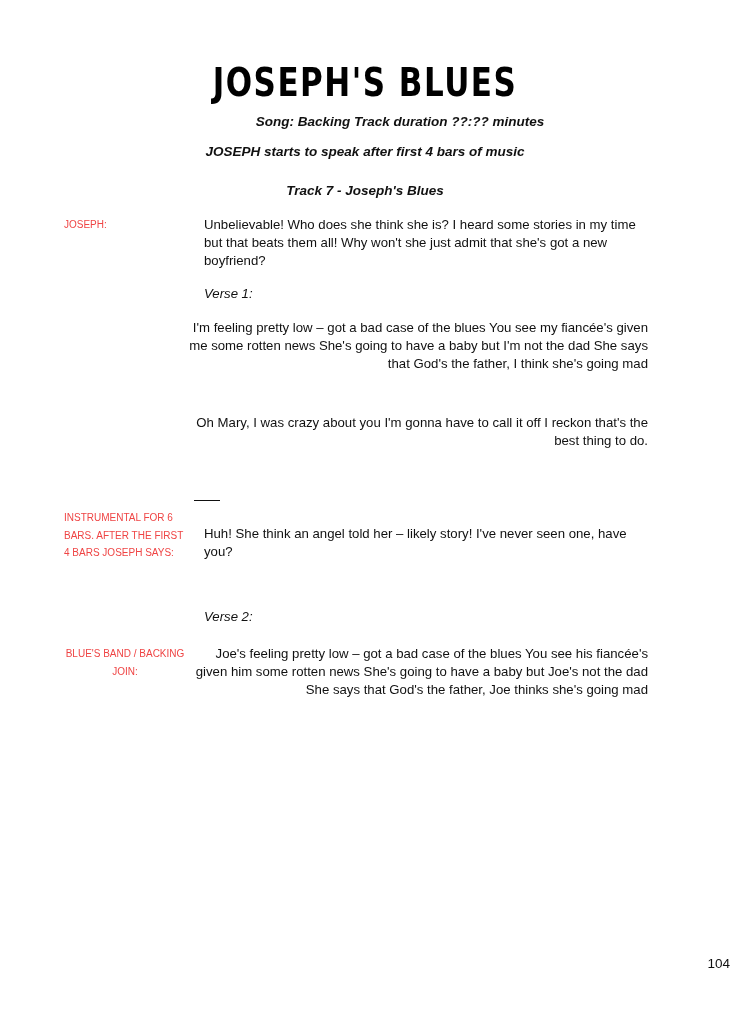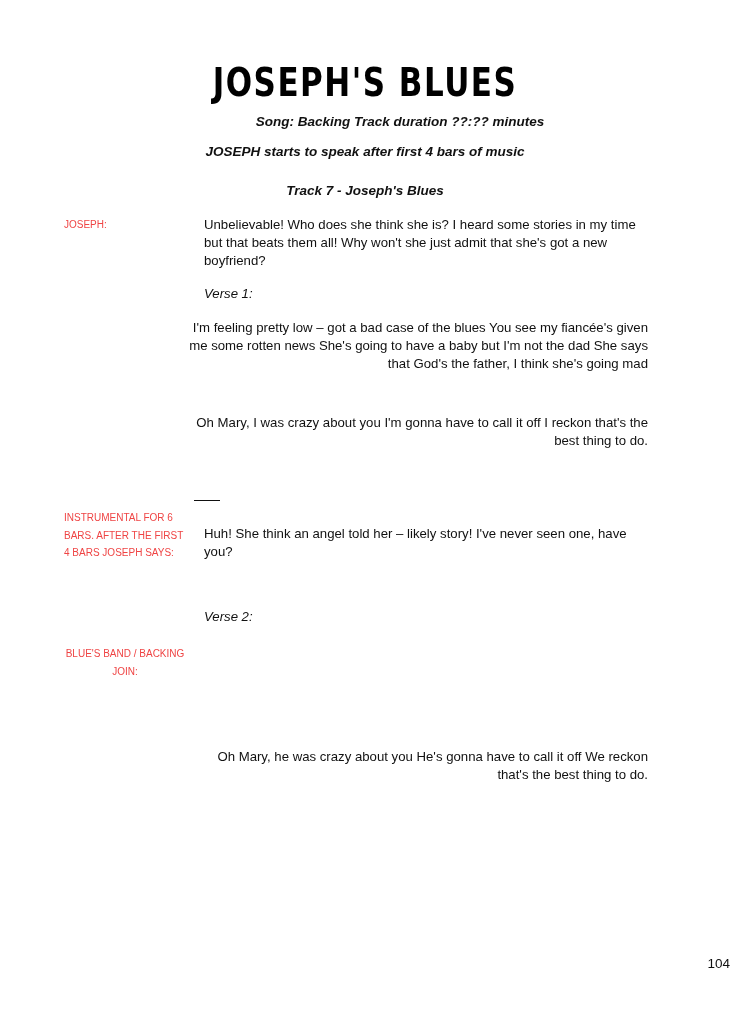--- a/index.html
+++ b/index.html
@@ -132,20 +132,21 @@
 AFTER THE FIRST
 4 BARS JOSEPH
 SAYS:</div>
   <div class="speech" style="top:525px;">Huh! She think an angel told her – likely story!
 I've never seen one, have you?</div>
 
   <div class="speech italic" style="top:608px;">Verse 2:</div>
 
   <div class="speaker" style="top:645px;text-align:center;">BLUE'S BAND /
 BACKING JOIN:</div>
+  <div class="lyric" style="top:645px;">Joe's feeling pretty low – got a bad case of the blues
+You see his fiancée's given him some rotten news
+She's going to have a baby but Joe's not the dad
+She says that God's the father, Joe thinks she's going mad</div>
 
-  <div class="lyric" style="top:748px;">Oh Mary, he was crazy about you
-He's gonna have to call it off
-We reckon that's the best thing to do.</div>
 
   <div class="page-number">104</div>
 
 </div>
 
 </body></html>

